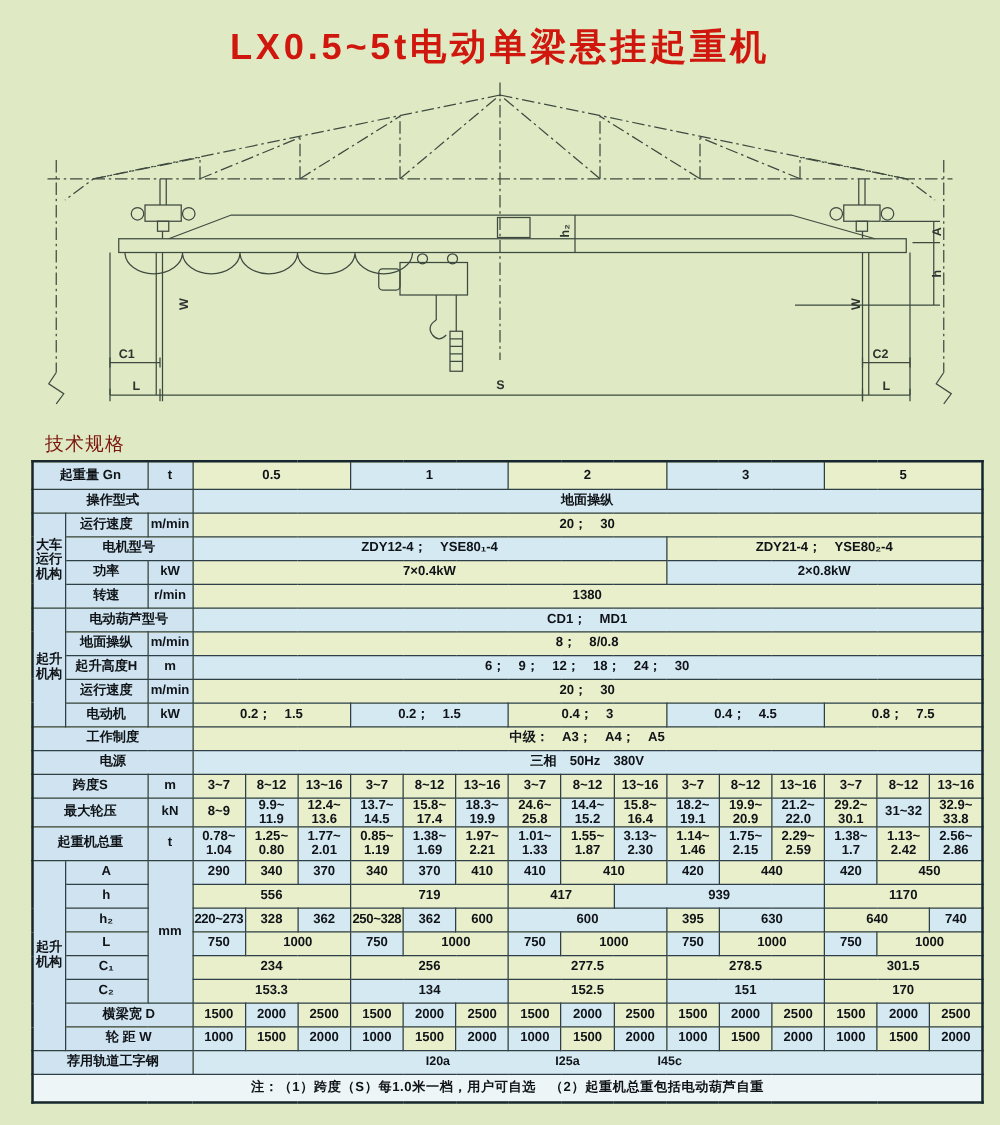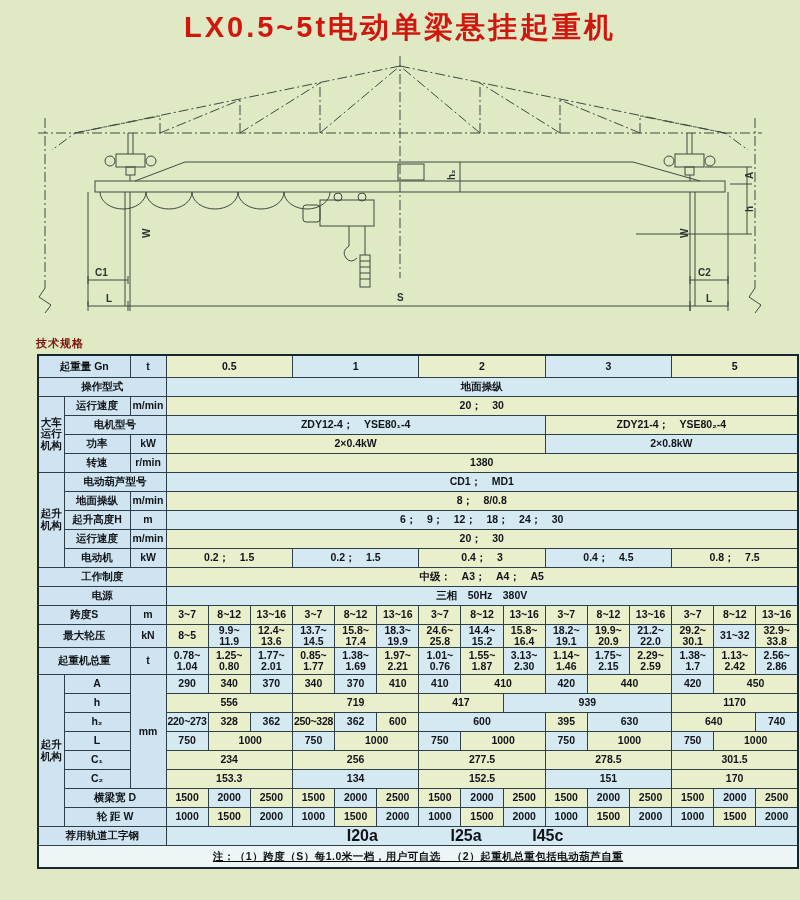--- a/index.html
+++ b/index.html
@@ -4,42 +4,42 @@
 <style>
   :root{
     --page-bg:#dfe9c4; --title-c:#d0170e; --head-c:#7b150d;
     --g:#e9efca; --b:#d5e9f3; --hb:#cfe4f0; --n:#eef5f6;
     --bd:#2e3f47; --line:#3e4a40;
   }
   *{box-sizing:border-box}
   html,body{margin:0;padding:0}
   body{width:800px;height:900px;background:var(--page-bg);
        font-family:"Liberation Sans","DejaVu Sans",sans-serif;overflow:hidden}
-  .title{padding-top:8px;text-align:center;font-size:29px;font-weight:bold;
+  .title{padding-top:18px;text-align:center;font-size:29px;font-weight:bold;
          color:var(--title-c);letter-spacing:3px}
   svg.draw{display:block;margin-top:2px}
   svg.draw path,svg.draw line,svg.draw rect,svg.draw circle,svg.draw polyline{
     fill:none;stroke:var(--line);stroke-width:1}
   svg.draw .dd{stroke-dasharray:10 3 2 3}
   svg.draw text{fill:#2c3430;font-size:10px;font-weight:bold;stroke:none;
     font-family:"Liberation Sans",sans-serif}
-  .sect{margin:4px 0 3px 36px;font-size:11px;font-weight:bold;color:var(--head-c);letter-spacing:1px}
-  table.spec{border-collapse:collapse;table-layout:fixed;margin-left:37px;width:760px;
+  .sect{margin:4px 0 3px 36px;font-size:15px;font-weight:normal;color:var(--head-c);letter-spacing:1px}
+  table.spec{border-collapse:collapse;table-layout:fixed;margin-left:25px;width:760px;
     border:2px solid #17272f}
   table.spec tr{height:19px}
   table.spec td{border:1px solid var(--bd);text-align:center;vertical-align:middle;
     font-size:10.5px;font-weight:bold;color:#101418;padding:0 1px;line-height:1.08;
     white-space:pre-line;overflow:hidden}
   td.bg-g{background:var(--g)} td.bg-b{background:var(--b)}
   td.bg-hb{background:var(--hb)} td.bg-n{background:var(--n)}
   td.u{font-size:9px} td.s9{font-size:8.5px;letter-spacing:-0.3px}
   td.v{line-height:1.3;padding:0 3px}
   td.note{text-align:left;padding-left:38px;font-size:10.5px;letter-spacing:0.5px}
   .ibwrap{position:relative;width:100%;height:100%}
-  .ibwrap span{position:absolute;top:50%;transform:translate(-50%,-50%);font-size:16px}
+  .ibwrap span{position:absolute;top:50%;transform:translate(-50%,-50%);font-size:10px}
 </style>
 </head>
 <body>
 
 <div class="title">LX0.5~5t电动单梁悬挂起重机</div>
 
 <svg class="draw" width="800" height="282" viewBox="0 0 800 282">
   <g class="dd">
     <line x1="400" y1="6" x2="400" y2="228"></line>
     <path d="M400 16 L75 83 L52 100 M400 16 L725 83 L748 100"></path>
@@ -155,21 +155,21 @@
         <td colspan="15" class="bg-g">20；　30</td>
       </tr>
       <tr>
         <td colspan="2" class="bg-hb">电机型号</td>
         <td colspan="9" class="bg-b">ZDY12-4；　YSE80₁-4</td>
         <td colspan="6" class="bg-g">ZDY21-4；　YSE80₂-4</td>
       </tr>
       <tr>
         <td class="bg-hb">功率</td>
         <td class="bg-hb u">kW</td>
-        <td colspan="9" class="bg-g">2×0.4kW</td>
+        <td colspan="9" class="bg-g">7×0.4kW</td>
         <td colspan="6" class="bg-b">2×0.8kW</td>
       </tr>
       <tr>
         <td class="bg-hb">转速</td>
         <td class="bg-hb u">r/min</td>
         <td colspan="15" class="bg-g">1380</td>
       </tr>
       <tr>
         <td rowspan="5" class="bg-hb v">起升机构</td>
         <td colspan="2" class="bg-hb">电动葫芦型号</td>
@@ -222,21 +222,21 @@
         <td class="bg-g">3~7</td>
         <td class="bg-g">8~12</td>
         <td class="bg-g">13~16</td>
         <td class="bg-g">3~7</td>
         <td class="bg-g">8~12</td>
         <td class="bg-g">13~16</td>
       </tr>
       <tr style="height: 14px;">
         <td colspan="2" class="bg-hb">最大轮压</td>
         <td class="bg-hb u">kN</td>
-        <td class="bg-g">8~5</td>
+        <td class="bg-g">8~9</td>
         <td class="bg-b">9.9~
 11.9</td>
         <td class="bg-g">12.4~
 13.6</td>
         <td class="bg-b">13.7~
 14.5</td>
         <td class="bg-g">15.8~
 17.4</td>
         <td class="bg-b">18.3~
 19.9</td>
@@ -261,27 +261,27 @@
       <tr style="height: 27px;">
         <td colspan="2" class="bg-hb">起重机总重</td>
         <td class="bg-hb u">t</td>
         <td class="bg-b">0.78~
 1.04</td>
         <td class="bg-g">1.25~
 0.80</td>
         <td class="bg-b">1.77~
 2.01</td>
         <td class="bg-g">0.85~
-1.77</td>
+1.19</td>
         <td class="bg-b">1.38~
 1.69</td>
         <td class="bg-g">1.97~
 2.21</td>
         <td class="bg-b">1.01~
-0.76</td>
+1.33</td>
         <td class="bg-g">1.55~
 1.87</td>
         <td class="bg-b">3.13~
 2.30</td>
         <td class="bg-g">1.14~
 1.46</td>
         <td class="bg-b">1.75~
 2.15</td>
         <td class="bg-g">2.29~
 2.59</td>
@@ -393,17 +393,17 @@
         <td class="bg-g">1500</td>
         <td class="bg-b">2000</td>
         <td class="bg-b">1000</td>
         <td class="bg-g">1500</td>
         <td class="bg-b">2000</td>
       </tr>
       <tr>
         <td colspan="3" class="bg-hb">荐用轨道工字钢</td>
         <td colspan="15" class="bg-b"><div class="ibwrap"><span style="left: 31%;">I20a</span><span style="left: 47.5%;">I25a</span><span style="left: 60.5%;">I45c</span></div></td>
       </tr>
-      <tr style="height: 22px; text-decoration: underline;">
+      <tr style="height: 22px;">
         <td colspan="18" class="bg-n note">注：（1）跨度（S）每1.0米一档，用户可自选　（2）起重机总重包括电动葫芦自重</td>
       </tr>
     </tbody>
 </table>
 
 </body></html>

